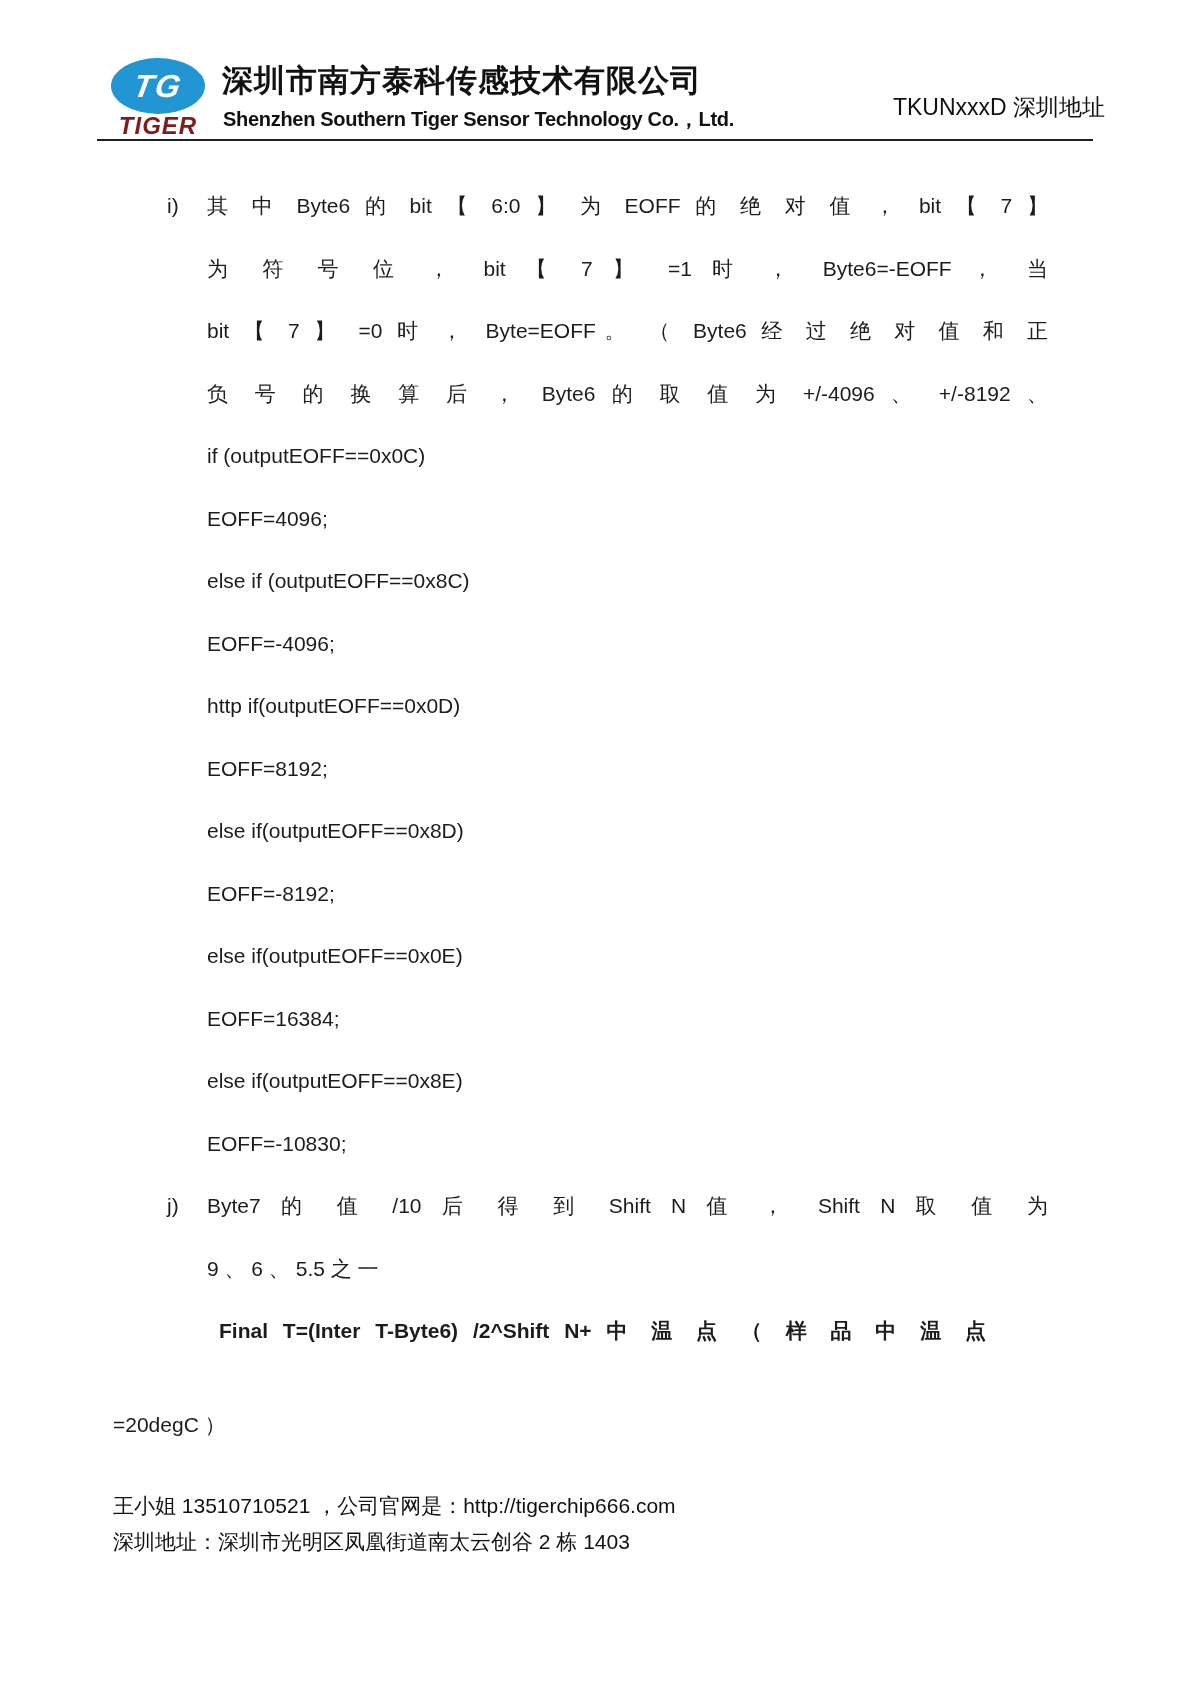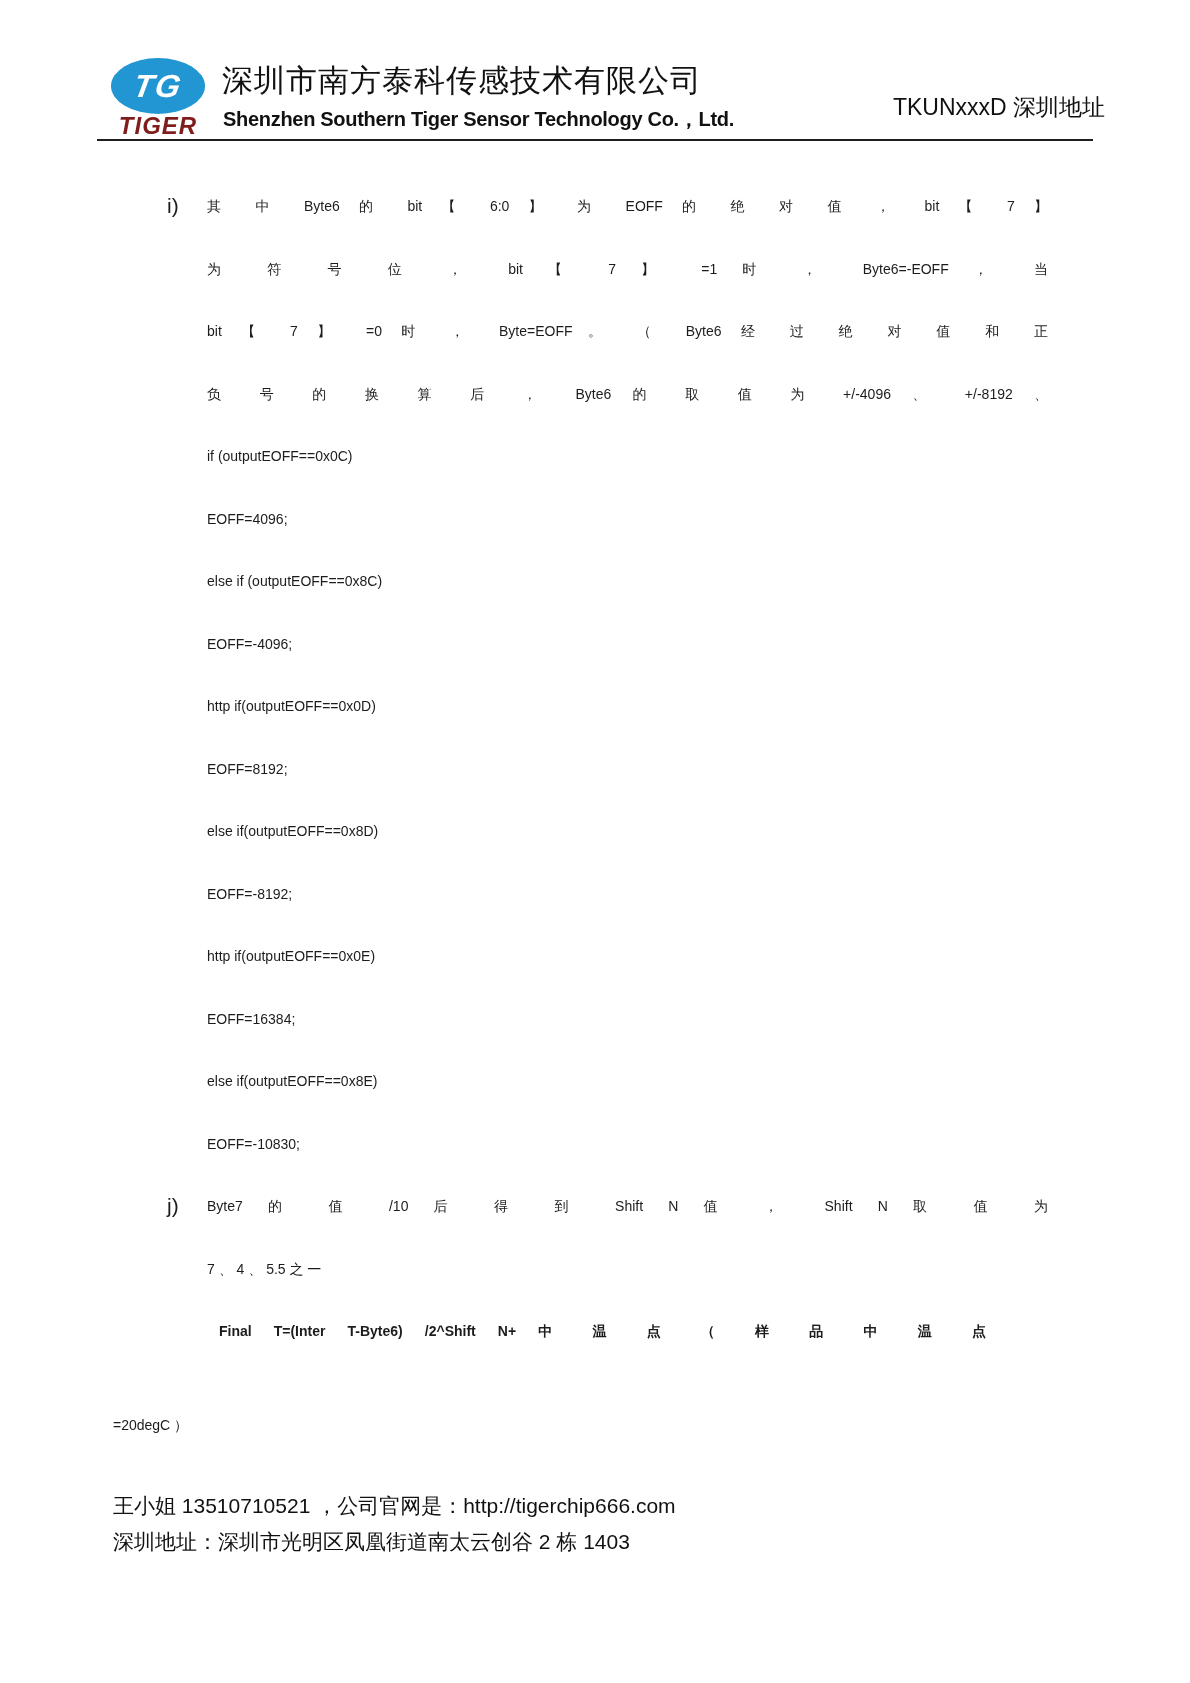--- a/index.html
+++ b/index.html
@@ -24,37 +24,37 @@
     font-size:32px;letter-spacing:2px;transform:skewX(-10deg);
     line-height:1;user-select:none;
   }
   .logo-word{
     position:absolute;left:98px;top:112px;width:120px;text-align:center;
     color:#7f1d1d;font-weight:bold;font-style:italic;font-size:24px;
     letter-spacing:1px;
   }
   .company-cn{
     position:absolute;left:222px;top:60px;
-    font-size:31px;font-weight:normal;letter-spacing:1px;color:#111;
+    font-size:31px;font-weight:bold;letter-spacing:1px;color:#111;
   }
   .company-en{
     position:absolute;left:223px;top:106px;
     font-size:20px;font-weight:600;letter-spacing:-0.3px;color:#111;
   }
   .product{
     position:absolute;right:85px;top:92px;
     font-size:23px;color:#111;
   }
   .hdr-rule{
     position:absolute;left:97px;right:97px;top:139px;height:2px;background:#1f1f1f;
   }
   
   .doc{margin-left:207px;width:841px;padding-top:33px;}
   .tline{
-    font-size:14px;line-height:62.5px;height:62.5px;white-space:nowrap;
+    font-size:21px;line-height:62.5px;height:62.5px;white-space:nowrap;
   }
   .tline.justify{
     white-space:normal;
     text-align:justify;
     text-align-last:justify;
   }
   .li{position:relative;}
   .li .marker{
     position:absolute;left:-40px;top:0;font-size:21px;line-height:62.5px;
   }
@@ -91,30 +91,30 @@
 
     <div class="code">
       <div class="tline">if (outputEOFF==0x0C)</div>
       <div class="tline">EOFF=4096;</div>
       <div class="tline">else if (outputEOFF==0x8C)</div>
       <div class="tline">EOFF=-4096;</div>
       <div class="tline">http if(outputEOFF==0x0D)</div>
       <div class="tline">EOFF=8192;</div>
       <div class="tline">else if(outputEOFF==0x8D)</div>
       <div class="tline">EOFF=-8192;</div>
-      <div class="tline">http if(outputEOFF==0x0E)</div>
+      <div class="tline">else if(outputEOFF==0x0E)</div>
       <div class="tline">EOFF=16384;</div>
       <div class="tline">else if(outputEOFF==0x8E)</div>
       <div class="tline">EOFF=-10830;</div>
     </div>
 
     <div class="li">
       <span class="marker">j)</span>
       <div class="tline justify">Byte7 的 值 /10 后 得 到 Shift N 值 ， Shift N 取 值 为</div>
-      <div class="tline">7 、 4 、 5.5 之 一</div>
+      <div class="tline">9 、 6 、 5.5 之 一</div>
     </div>
 
     <div class="tline justify formula">Final T=(Inter T-Byte6) /2^Shift N+ 中 温 点 （ 样 品 中 温 点</div>
 
     <div class="tline note-line">=20degC ）</div>
 
   </div>
 
   <div class="ftr">
     <div>王小姐 13510710521 ，公司官网是：http://tigerchip666.com</div>

